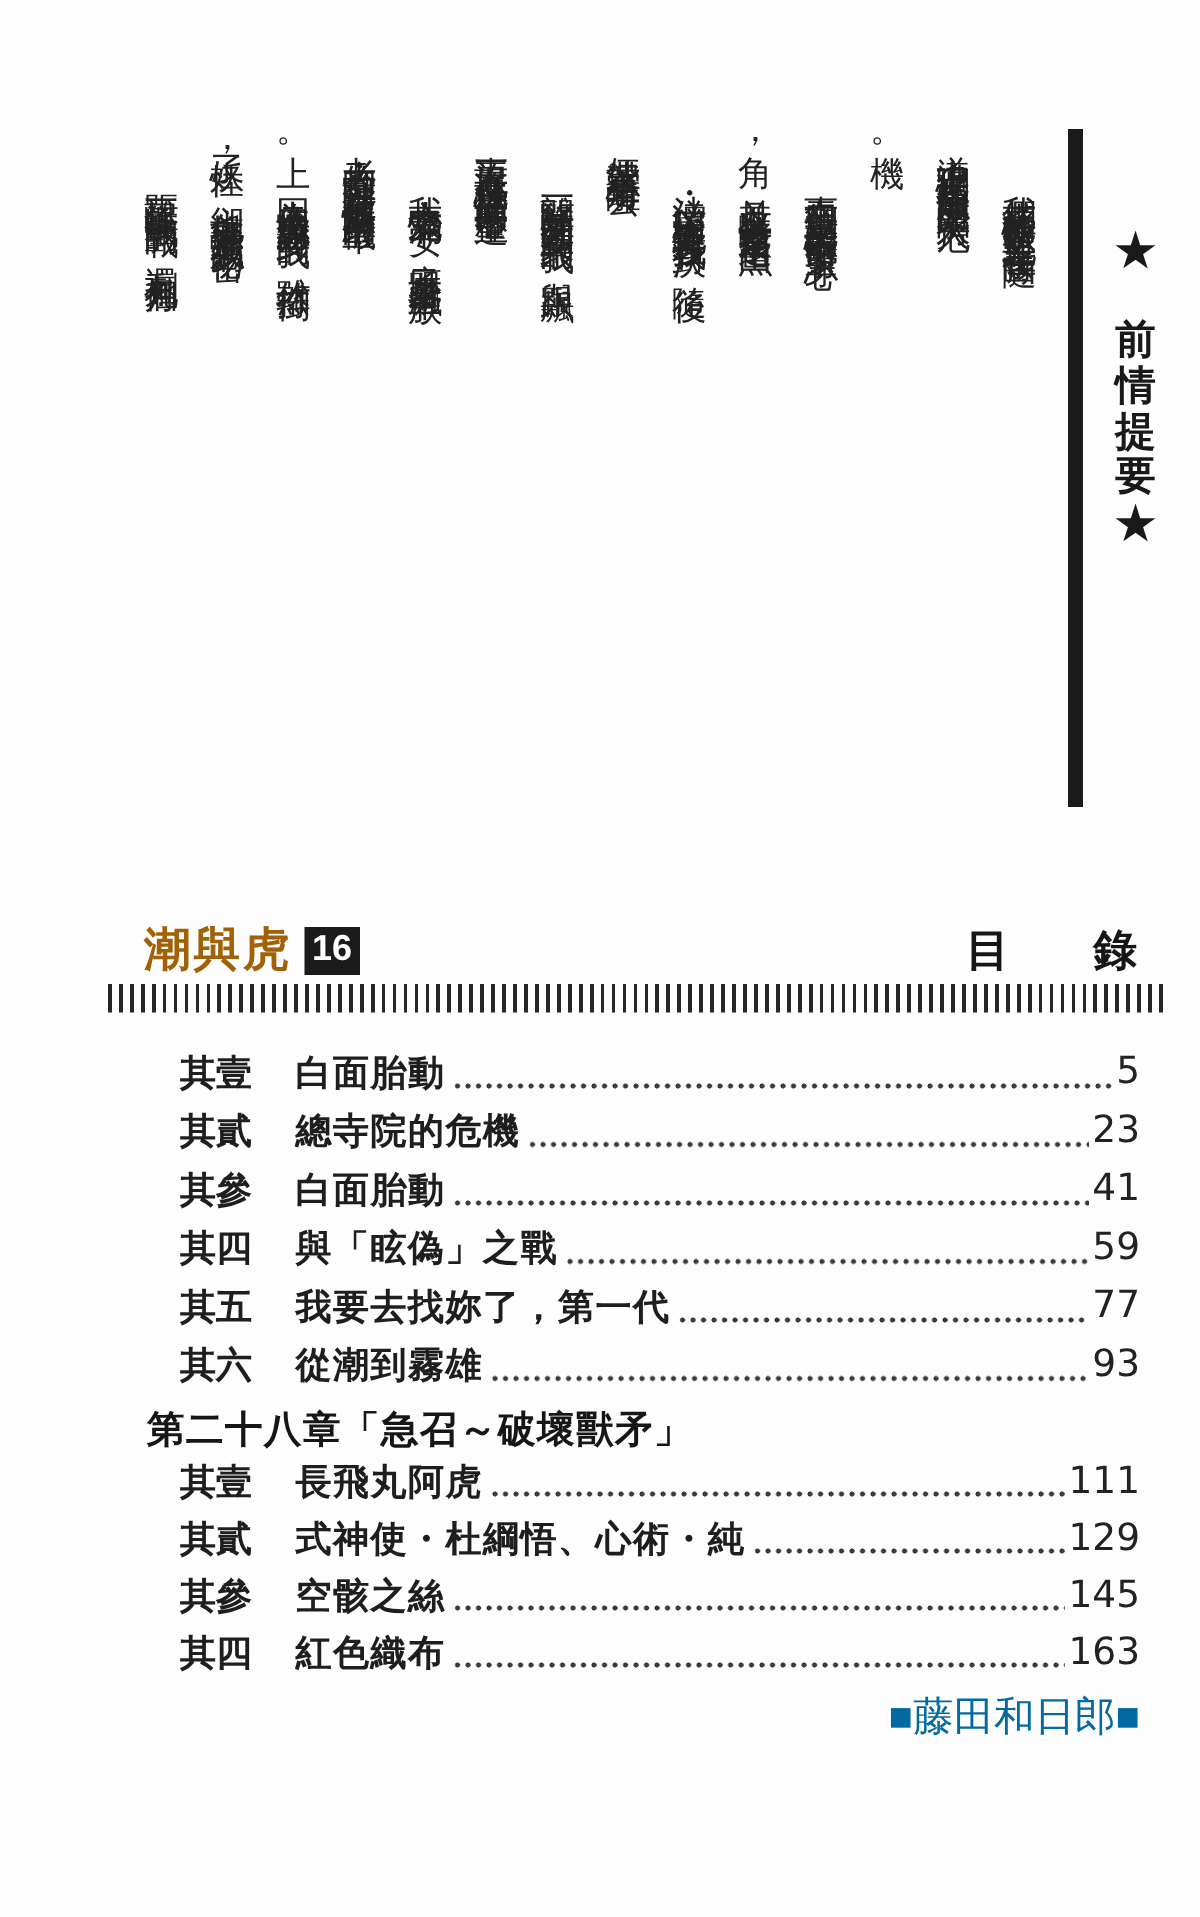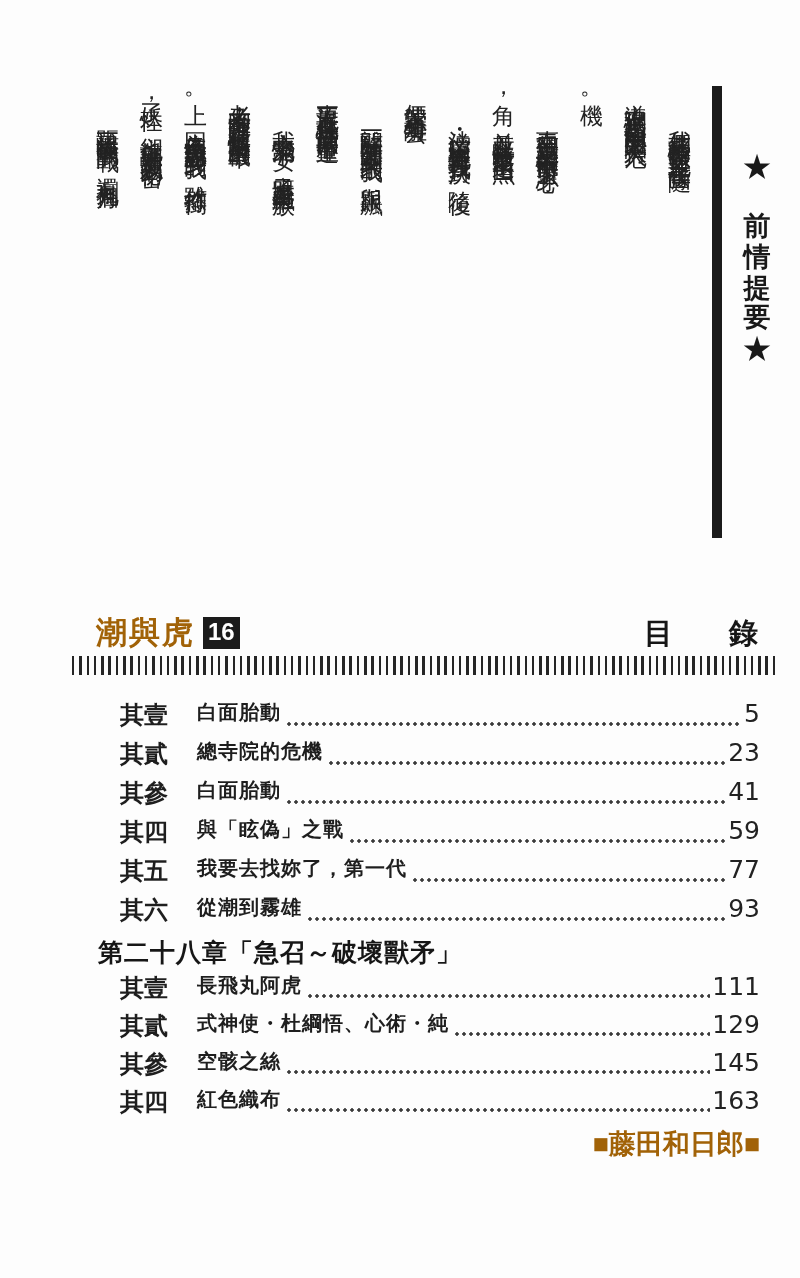--- a/index.html
+++ b/index.html
@@ -53,30 +53,30 @@
     height:39px; margin:0; padding-left:98px;
     display:flex; align-items:center;
     font-size:25px; font-weight:700; letter-spacing:1px; color:#161616;
   }
   .row{
     height:39px; display:flex; align-items:flex-start;
     padding-left:120px; padding-right:40px;
   }
   .toc-sec2 .row{ height:38px; }
   .lbl{ width:77px; flex:0 0 77px; font-size:24px; font-weight:700; }
-  .ttl{ font-size:20px; font-weight:700; letter-spacing:1px; white-space:nowrap; }
+  .ttl{ font-size:24px; font-weight:700; letter-spacing:1px; white-space:nowrap; }
   .dots{
     flex:1 1 auto; height:4px; align-self:center; margin:10px 2px 0 6px;
     background-image:radial-gradient(circle at 2px 2px,#3a3a3a 1.5px,transparent 1.9px);
     background-size:7px 4px; background-repeat:repeat-x;
   }
   .pg{ font-size:25px; font-weight:400; font-family:"DejaVu Sans", sans-serif; color:#222; }
   .author-line{
     margin-top:2px; height:30px; padding-right:40px;
-    text-align:right; font-size:27px; font-weight:700; color:#a16207;
+    text-align:right; font-size:27px; font-weight:400; color:#0369a1;
   }
 </style>
 </head>
 <body>
 
 <div class="page">
 
   <section class="recap">
     <div class="v-col recap-header">★前情提要★</div>
     <div class="v-bar"></div>

